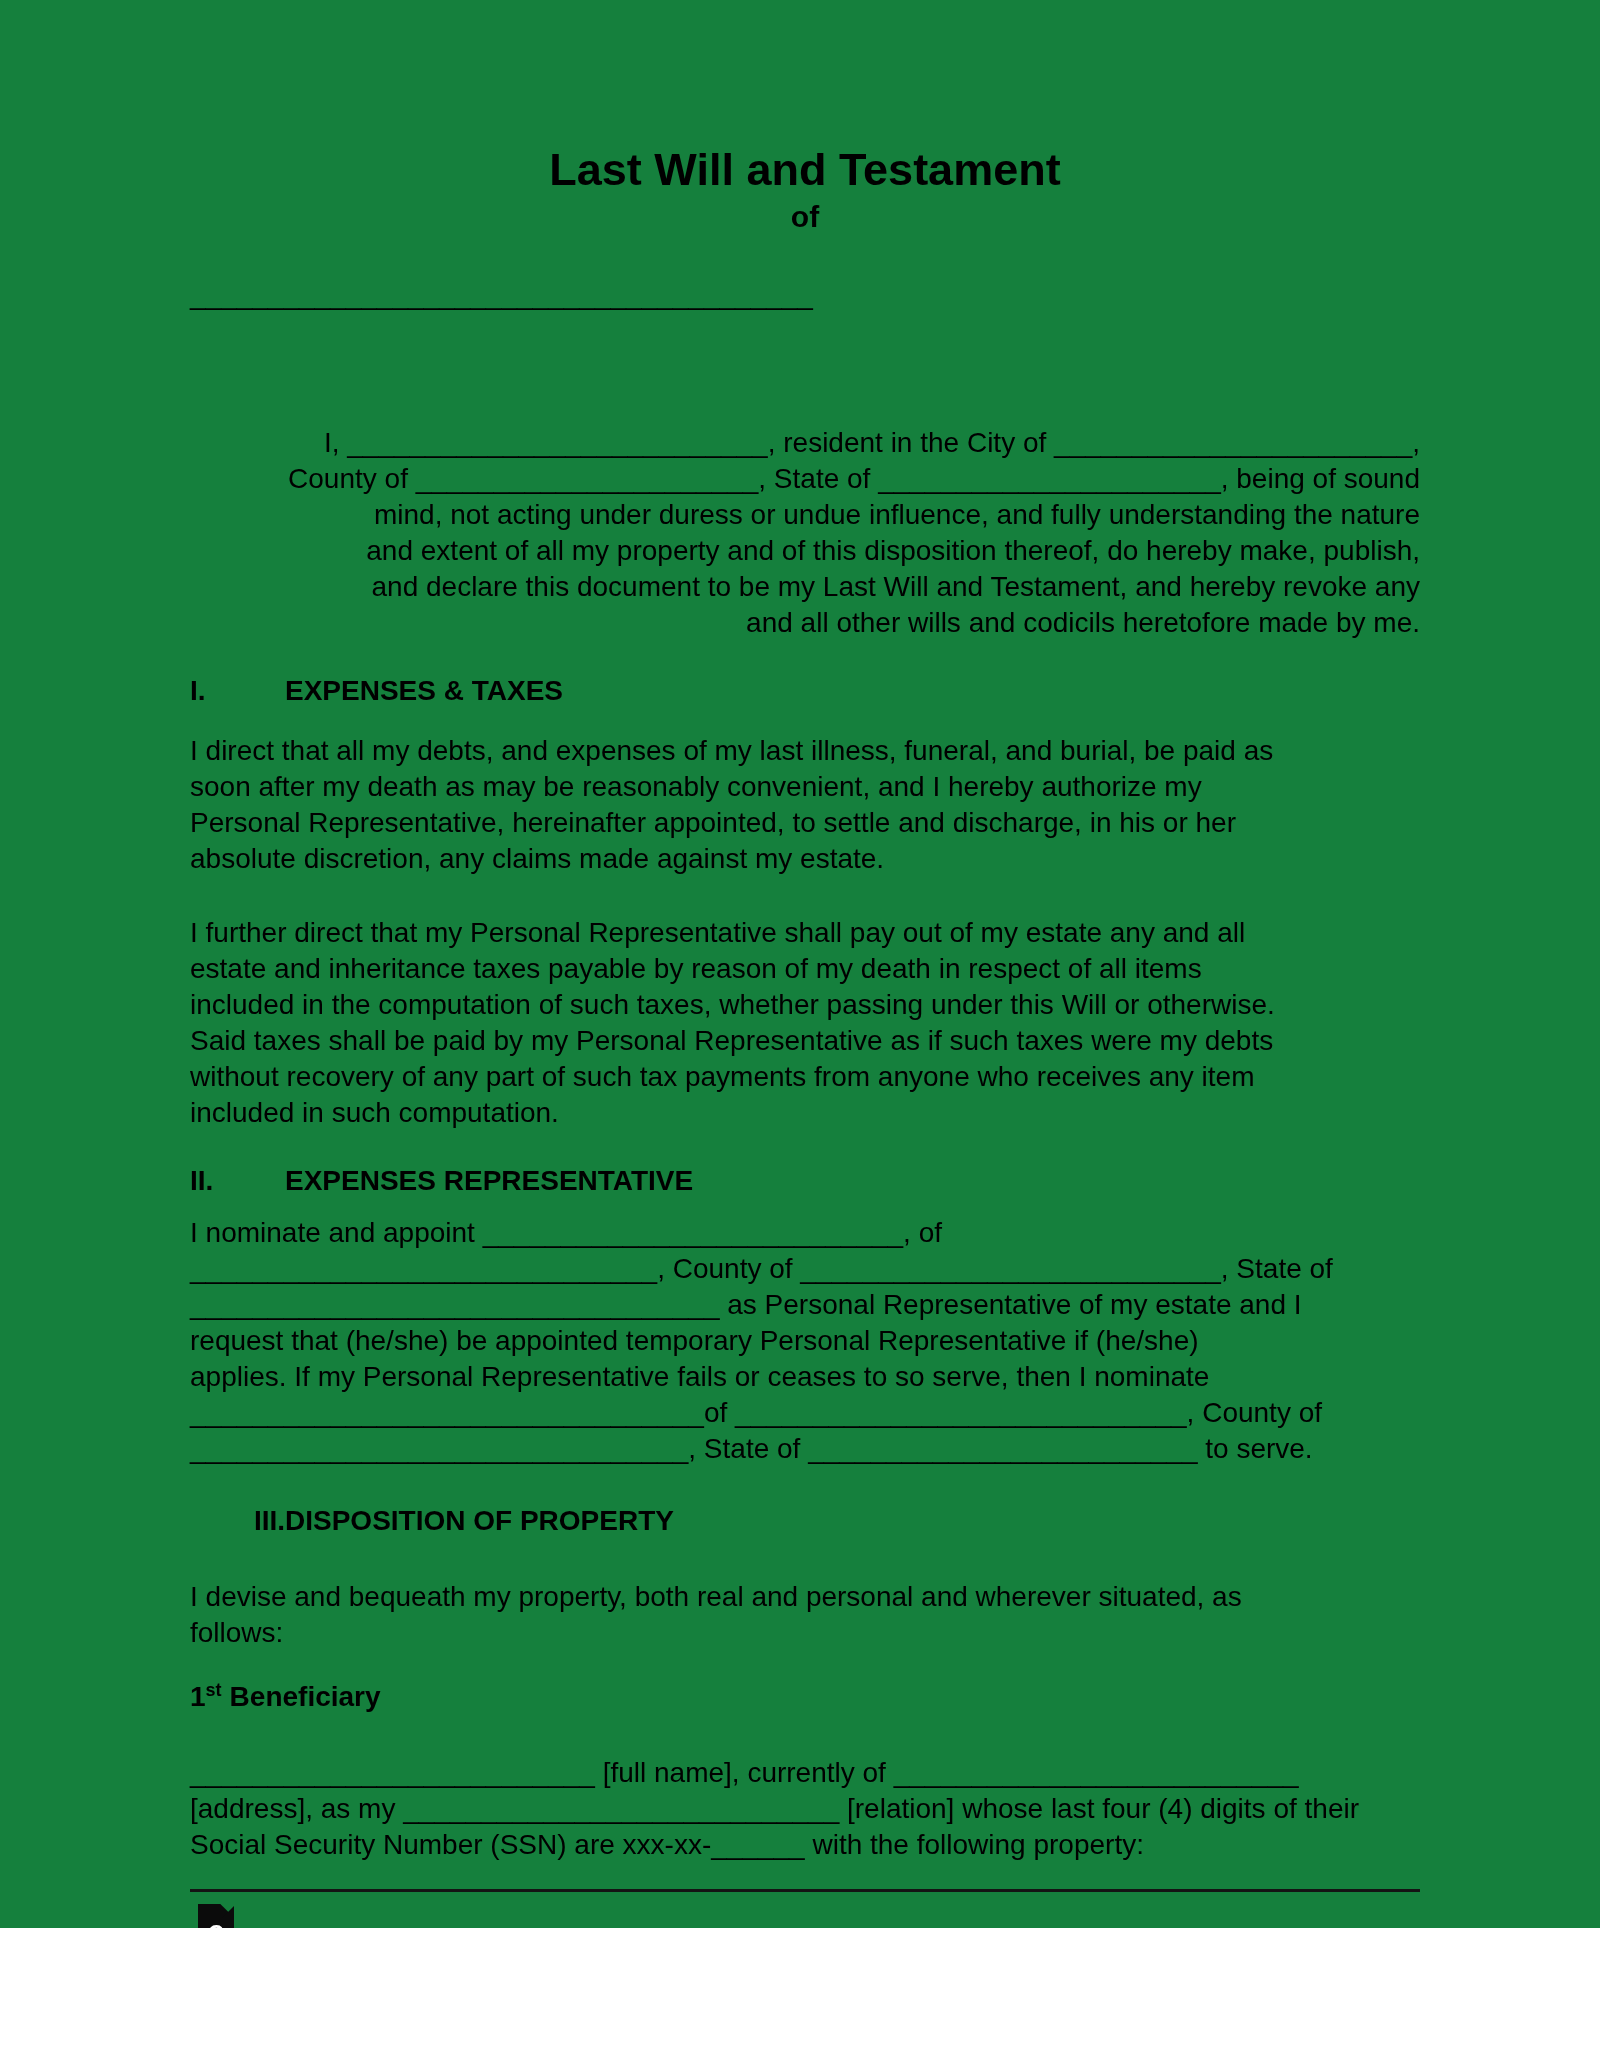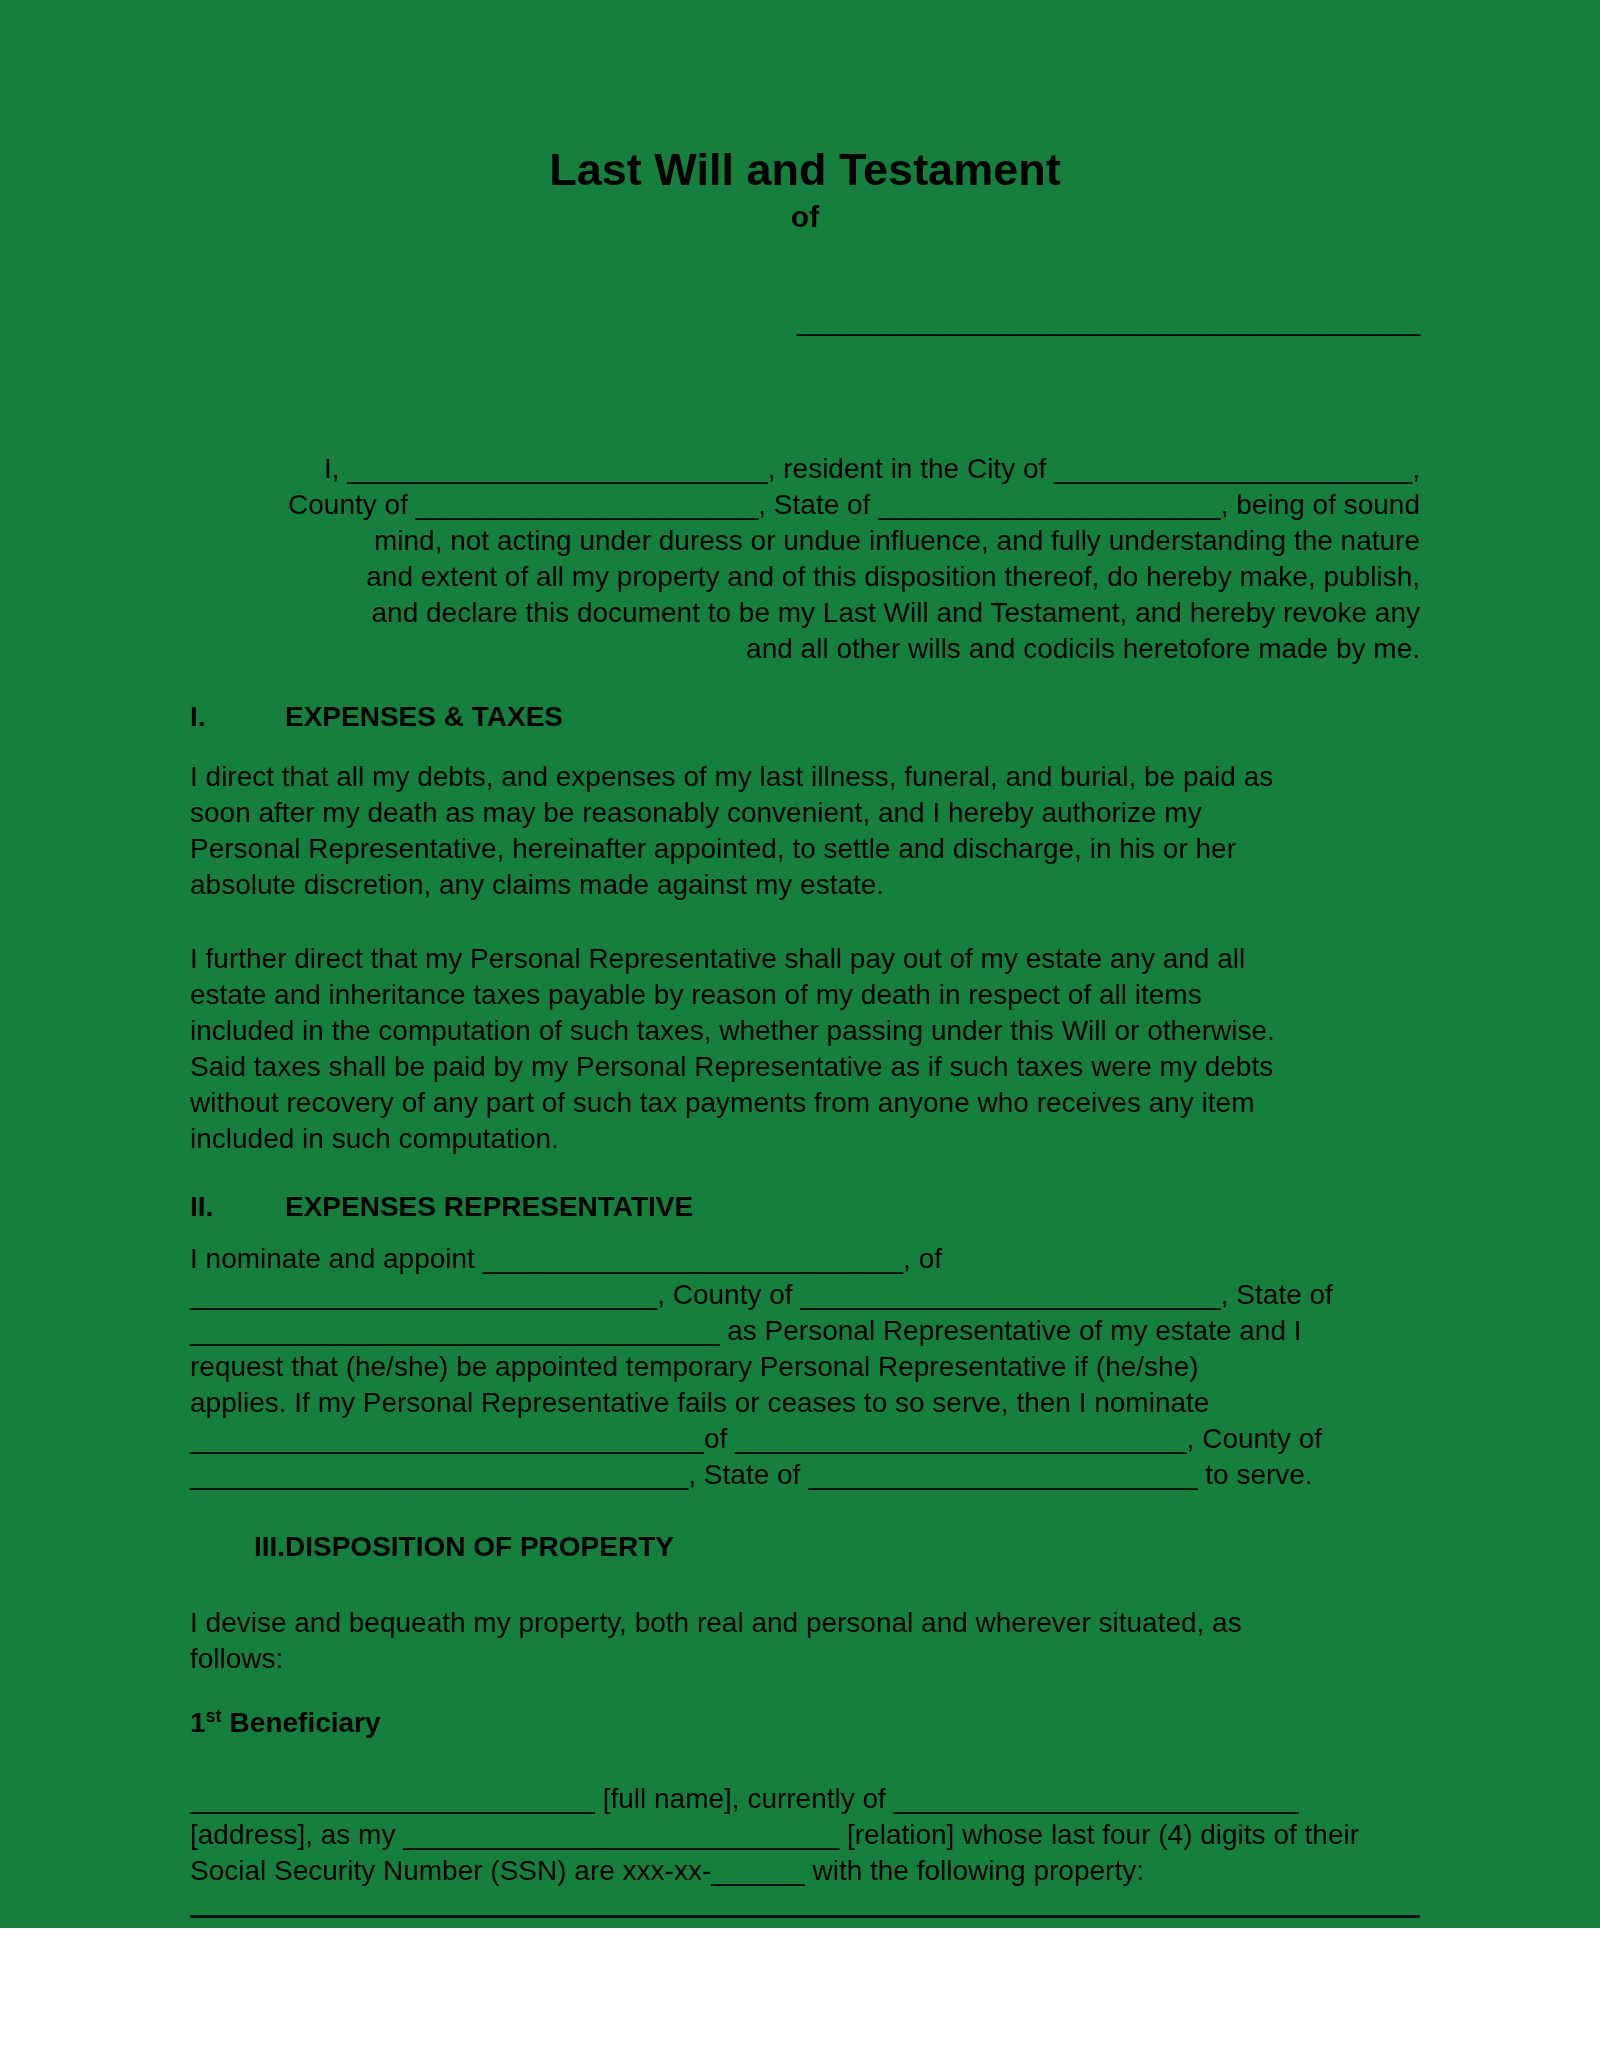--- a/index.html
+++ b/index.html
@@ -13,21 +13,21 @@
     font-size:28px;line-height:36px;color:#000;
     overflow:hidden;
   }
   h1.doc-title{
     margin:0;font-size:45px;line-height:50px;font-weight:bold;
     text-align:center;color:#000;
   }
   .subtitle{
     margin-top:4px;font-size:30px;line-height:36px;font-weight:bold;text-align:center;
   }
-  .name-line{margin-top:68px;text-align:right;white-space:pre;}
+  .name-line{margin-top:42px;text-align:left;white-space:pre;}
   .para{margin:0;white-space:pre-wrap;}
   .mt-open{margin-top:112px;text-align:right;}
   .mt44{margin-top:24px;}
   .mt40{margin-top:40px;}
   .mt38{margin-top:38px;}
   .mt16{margin-top:16px;}
   .sec-heading{display:flex;font-weight:bold;margin-top:32px;}
   .sec-heading.mt36{margin-top:36px;text-align:right;}
   .sec-num{width:95px;flex:none;}
   .bene-heading{margin-top:28px;font-weight:bold;}

